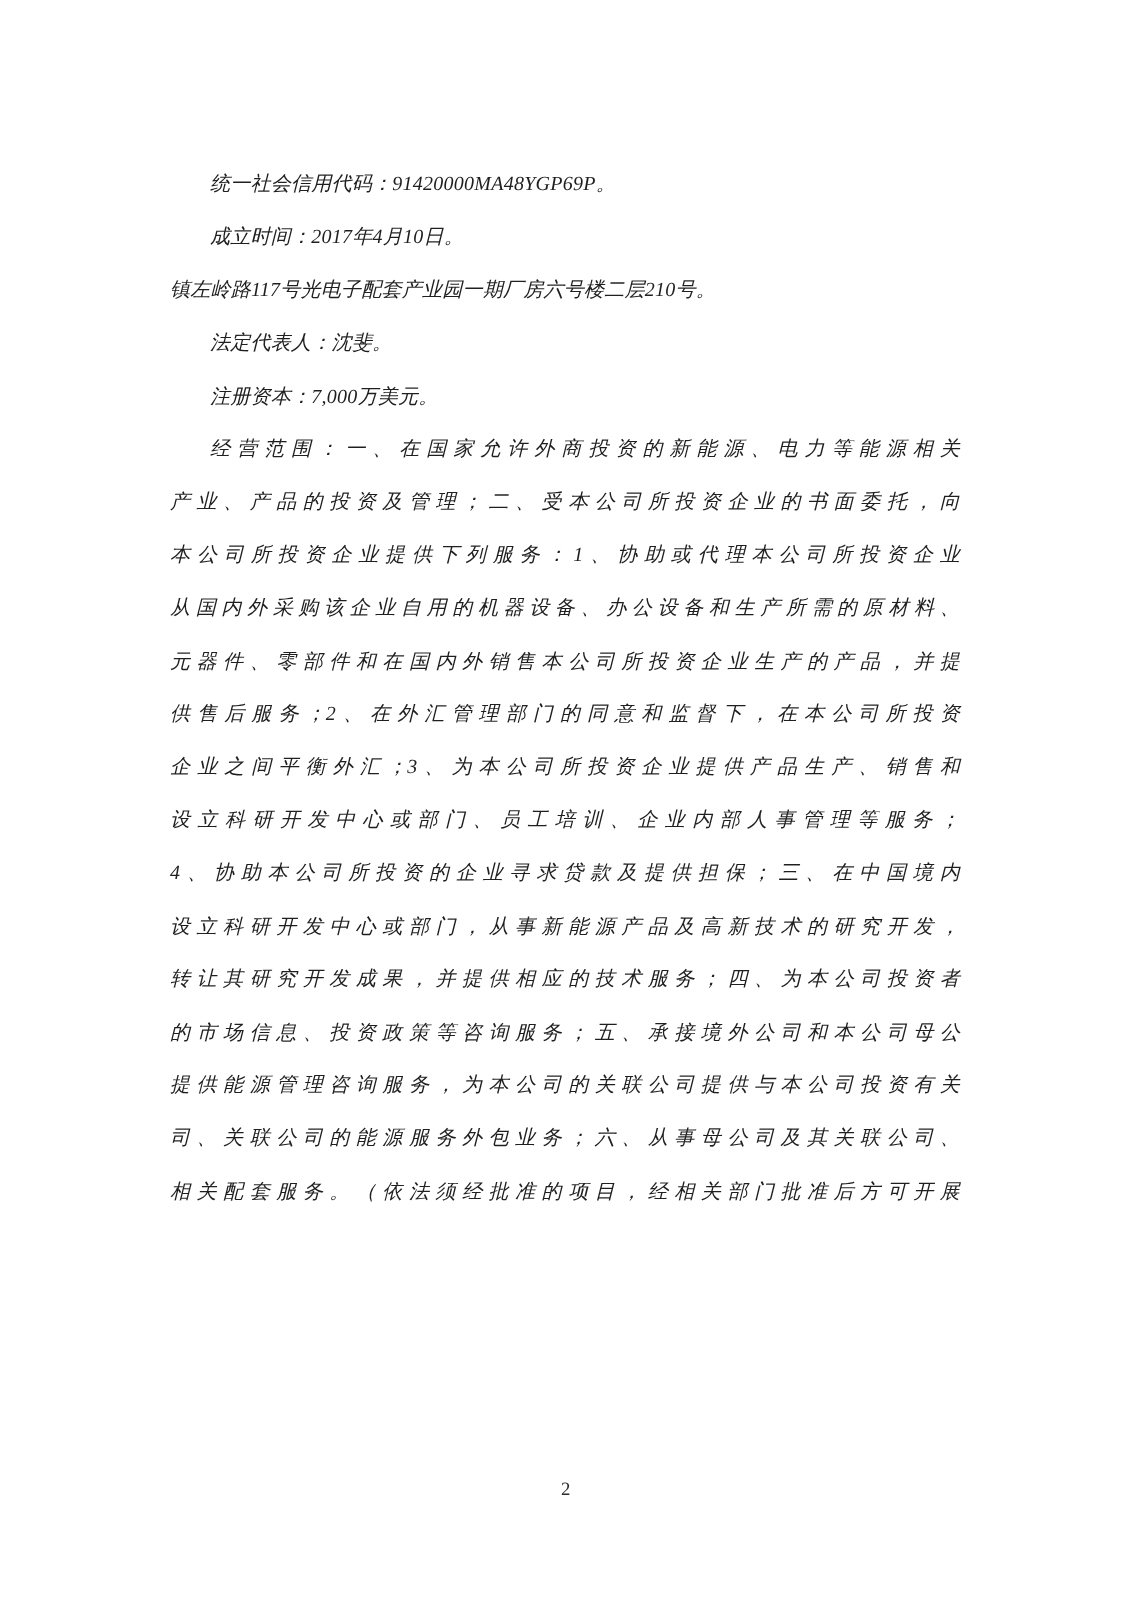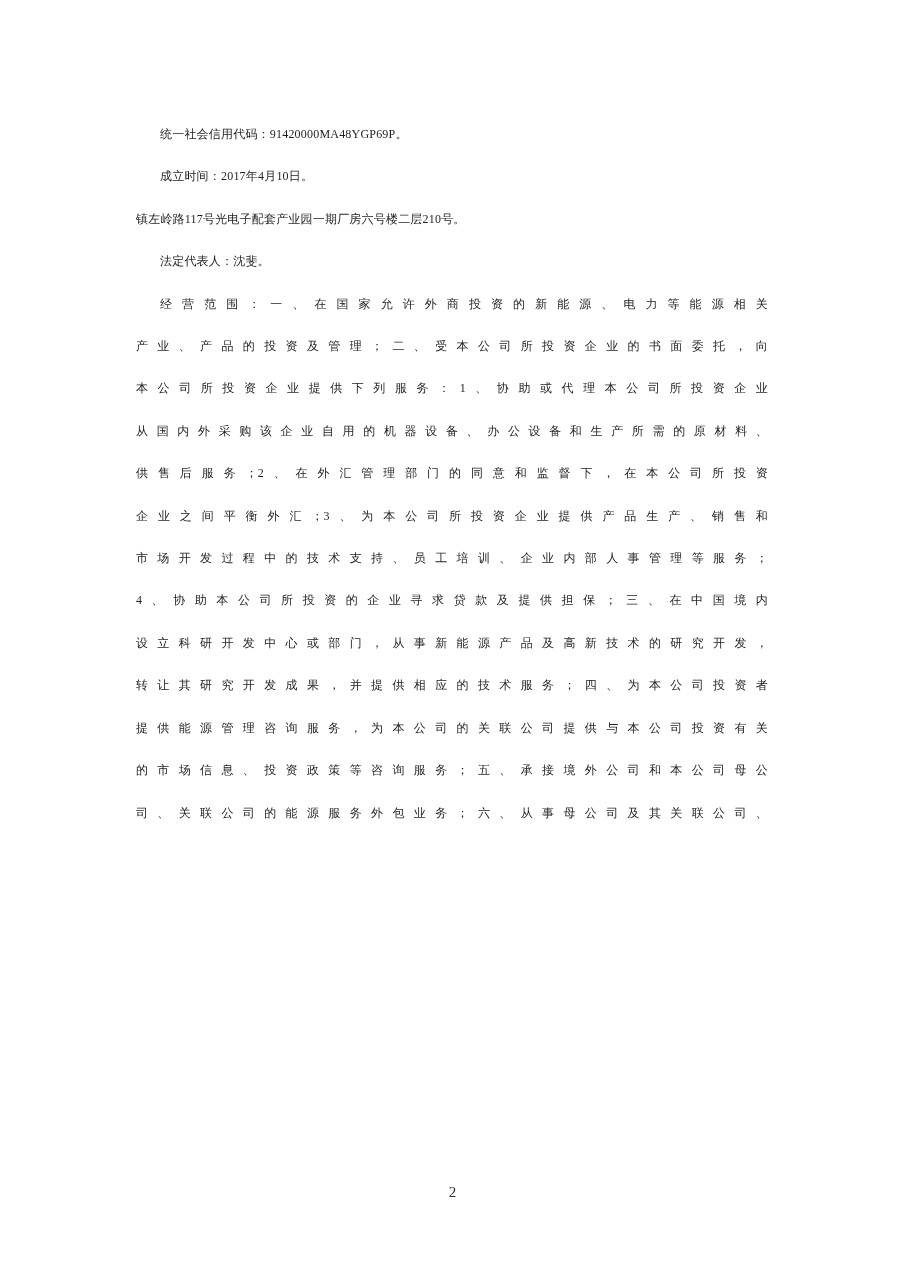--- a/index.html
+++ b/index.html
@@ -12,25 +12,26 @@
     width: 905px;
     height: 1280px;
     background: #ffffff;
     overflow: hidden;
     font-family: "Liberation Serif", "DejaVu Serif", serif;
     color: #1f1f1f;
   }
   .doc-body {
     position: absolute;
     left: 136px;
-    top: 113px;
+    top: 127px;
     width: 632px;
-    font-size: 12px;
+    font-size: 16px;
     line-height: 42.4px;
     letter-spacing: 0.2px;
+    font-style: italic;
   }
   .doc-body .line {
     text-align: justify;
     text-align-last: justify;
     -moz-text-align-last: justify;
     white-space: normal;
   }
   .doc-body .line.first {
     text-indent: 2em;
   }
@@ -51,28 +52,31 @@
 </style>
 </head>
 <body>
 
 <div class="page">
   <div class="doc-body">
       <div class="line first end">统一社会信用代码：91420000MA48YGP69P。</div>
       <div class="line first end">成立时间：2017年4月10日。</div>
       <div class="line end">镇左岭路117号光电子配套产业园一期厂房六号楼二层210号。</div>
       <div class="line first end">法定代表人：沈斐。</div>
+      <div class="line first end">注册资本：7,000万美元。</div>
       <div class="line first">经营范围：一、在国家允许外商投资的新能源、电力等能源相关</div>
       <div class="line">产业、产品的投资及管理；二、受本公司所投资企业的书面委托，向</div>
       <div class="line">本公司所投资企业提供下列服务：1、协助或代理本公司所投资企业</div>
       <div class="line">从国内外采购该企业自用的机器设备、办公设备和生产所需的原材料、</div>
+      <div class="line">元器件、零部件和在国内外销售本公司所投资企业生产的产品，并提</div>
       <div class="line">供售后服务；2、在外汇管理部门的同意和监督下，在本公司所投资</div>
       <div class="line">企业之间平衡外汇；3、为本公司所投资企业提供产品生产、销售和</div>
-      <div class="line">市场开发过程中的技术支持、员工培训、企业内部人事管理等服务；</div>
+      <div class="line">设立科研开发中心或部门、员工培训、企业内部人事管理等服务；</div>
       <div class="line">4、协助本公司所投资的企业寻求贷款及提供担保；三、在中国境内</div>
       <div class="line">设立科研开发中心或部门，从事新能源产品及高新技术的研究开发，</div>
       <div class="line">转让其研究开发成果，并提供相应的技术服务；四、为本公司投资者</div>
+      <div class="line">的市场信息、投资政策等咨询服务；五、承接境外公司和本公司母公</div>
       <div class="line">提供能源管理咨询服务，为本公司的关联公司提供与本公司投资有关</div>
-      <div class="line">的市场信息、投资政策等咨询服务；五、承接境外公司和本公司母公</div>
       <div class="line">司、关联公司的能源服务外包业务；六、从事母公司及其关联公司、</div>
+      <div class="line">相关配套服务。（依法须经批准的项目，经相关部门批准后方可开展</div>
     </div>
   <div class="page-number">2</div>
 </div>
 
 </body></html>

